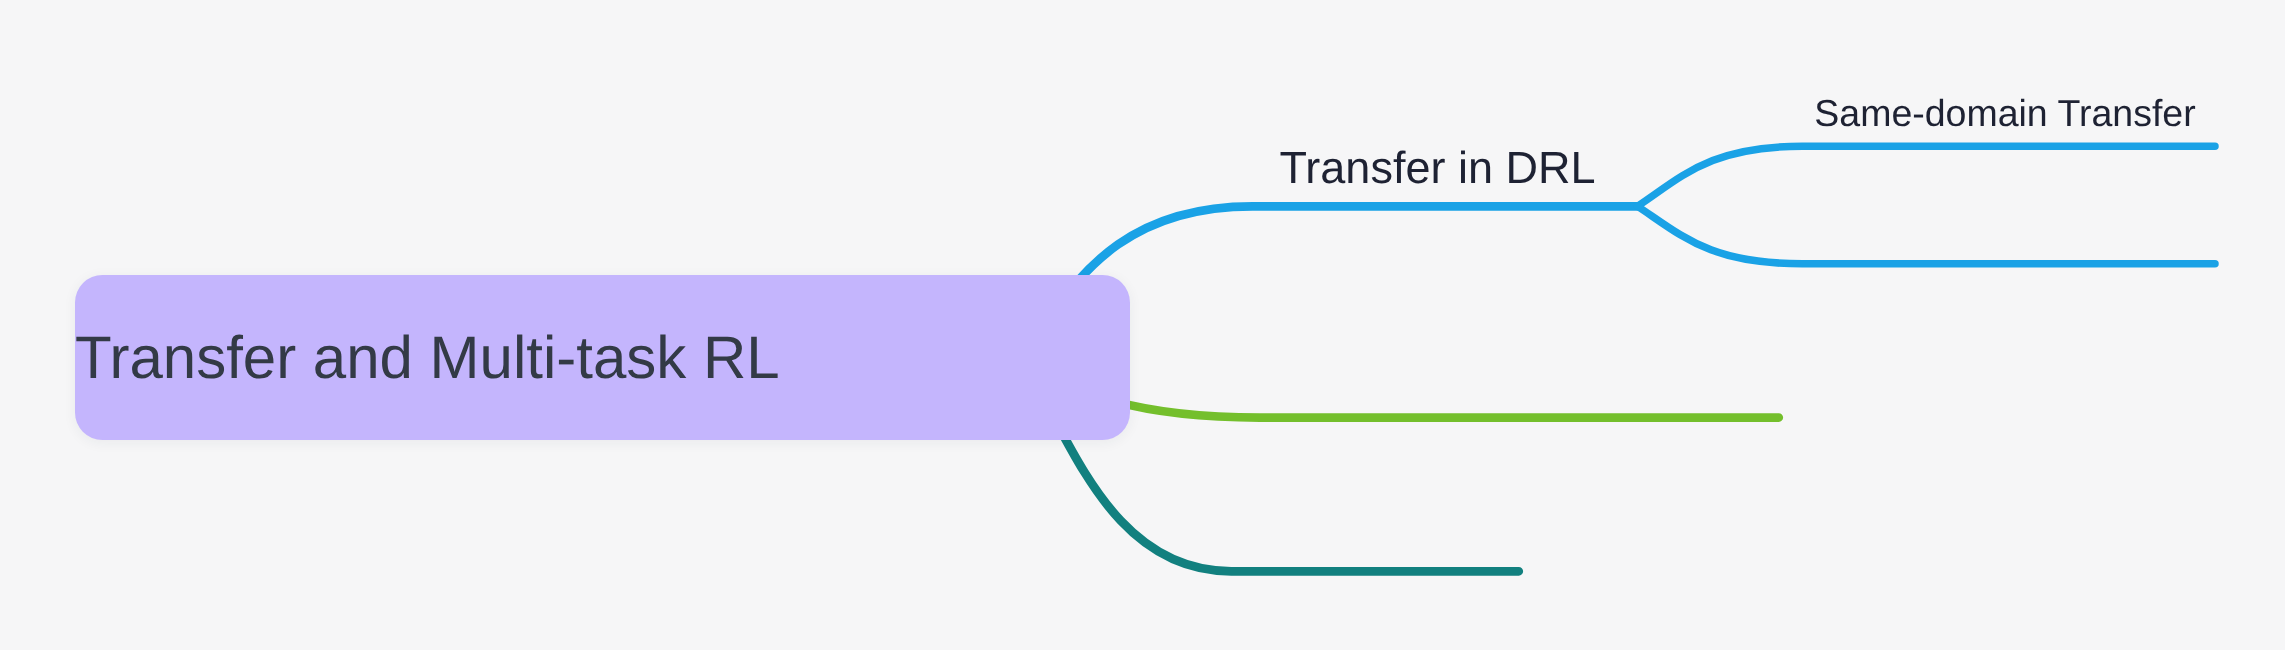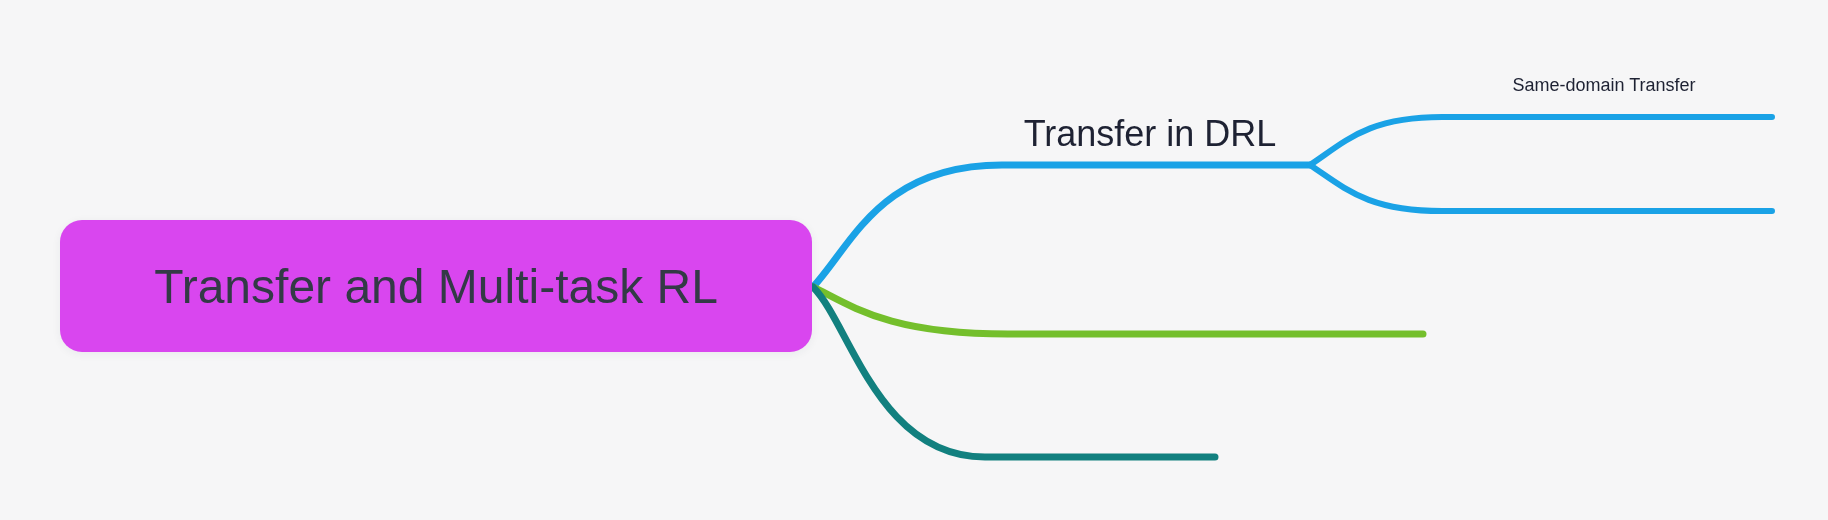--- a/index.html
+++ b/index.html
@@ -22,45 +22,44 @@
   }
   .links-svg path {
     fill: none;
     stroke-linecap: round;
     stroke-linejoin: round;
   }
   .root-node {
     position: absolute;
     left: 60px;
     top: 220px;
-    width: 752px;
+    width: 844px;
     height: 132px;
-    background: #d946ef;
+    background: #c4b5fd;
     border-radius: 22px;
     box-shadow: 0 2px 10px rgba(40,45,60,0.06);
     display: flex;
     align-items: center;
-    justify-content: center;
   }
   .root-label {
     font-size: 48px;
     color: #333a46;
     letter-spacing: 0px;
     white-space: nowrap;
   }
   .node-label {
     position: absolute;
     width: 400px;
     text-align: center;
     white-space: nowrap;
     color: #1e2233;
     line-height: 1.15;
   }
   .lvl1 { font-size: 36px; }
-  .lvl2 { font-size: 18px; }
+  .lvl2 { font-size: 30px; }
 
   .label-b1 { left: 950px;  top: 113px; }
   .label-b2 { left: 1014px; top: 288px; }
   .label-b3 { left: 897px;  top: 409px; }
   .label-c1 { left: 1404px; top: 75px;  }
   .label-c2 { left: 1404px; top: 168px; }
 </style>
 </head>
 <body>
 

